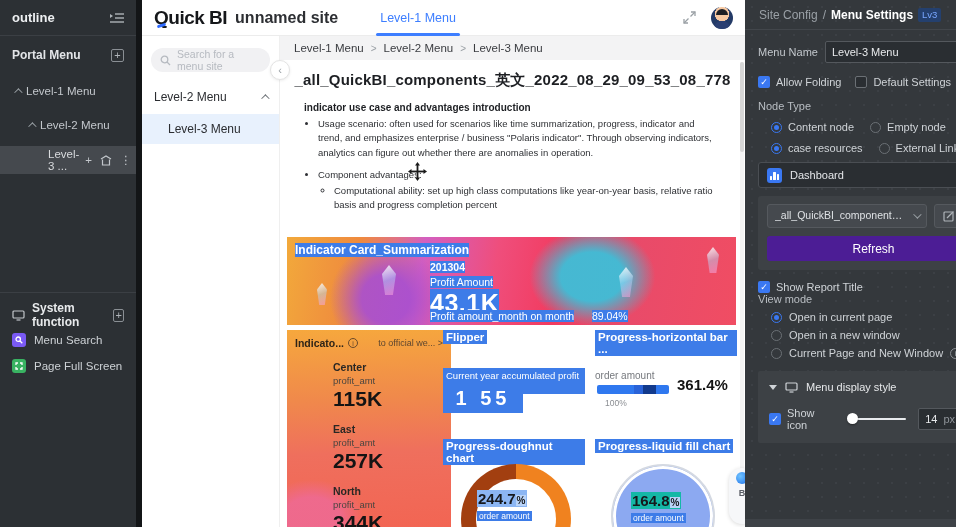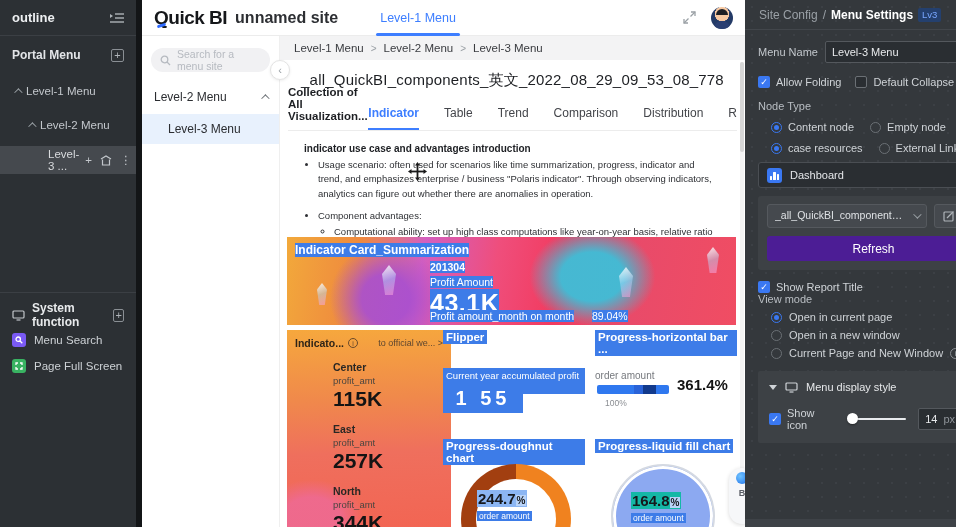--- a/index.html
+++ b/index.html
@@ -43,21 +43,21 @@
 
   .menu-panel { position:absolute; left:0; top:36px; width:138px; height:491px; background:#fff; border-right:1px solid #efefef; }
   .search-box { margin:12px 9px 8px 9px; height:24px; background:#f1f1f3; border-radius:12px; display:flex; align-items:center; gap:6px; padding:0 9px; color:#b6bac0; font-size:10.5px; }
   .mp-group { display:flex; align-items:center; justify-content:space-between; padding:10px 12px; font-size:12px; color:#2b2d31; }
   .mp-item { height:30px; display:flex; align-items:center; padding-left:26px; font-size:12px; color:#2b2d31; background:#e8f1fd; }
   .collapse-btn { position:absolute; left:128px; top:60px; width:20px; height:20px; border-radius:50%; background:#fff; border:1px solid #e4e4e4; color:#9aa0a5; font-size:11px; display:flex; align-items:center; justify-content:center; box-shadow:0 1px 3px rgba(0,0,0,.08); z-index:5; }
 
   .content { position:absolute; left:138px; top:36px; width:465px; height:491px; background:#fff; overflow:hidden; }
   .bc { height:24px; background:#f3f3f4; display:flex; align-items:center; gap:7px; padding:0 14px; font-size:11.5px; color:#3a3c40; }
   .bc .sep { color:#9aa0a5; font-size:10px; }
-  .rep-title { margin-top:11px; text-align:center; font-size:15px; font-weight:normal; color:#1d1f23; letter-spacing:0.2px; }
+  .rep-title { margin-top:11px; text-align:center; font-size:15px; font-weight:bold; color:#1d1f23; letter-spacing:0.2px; }
   .tabrow { margin:13px 8px 0 8px; display:flex; align-items:flex-end; border-bottom:1px solid #ececec; height:28px; }
   .coll-label { font-weight:bold; font-size:11.5px; color:#1d1f23; width:162px; padding-bottom:8px; }
   .tabs { display:flex; gap:25px; font-size:12px; color:#43454a; }
   .tab { padding-bottom:8px; }
   .tab.active { color:#3d7eff; border-bottom:2px solid #3d7eff; font-weight:bold; }
   .intro { padding:10px 24px 0 24px; font-size:9.5px; color:#2e3034; line-height:1.5; }
   .intro h4 { font-size:10px; color:#1d1f23; }
   .intro ul { list-style:disc; padding-left:14px; margin-top:2px; }
   .intro ul ul { list-style:circle; padding-left:16px; }
   .intro li.gap { margin-top:8px; }
@@ -285,31 +285,20 @@
     <div class="bc">
       <span>Level-1 Menu</span>
       <span class="sep">&gt;</span>
       <span>Level-2 Menu</span>
       <span class="sep">&gt;</span>
       <span>Level-3 Menu</span>
     </div>
 
     <div class="rep-title">_all_QuickBI_components_英文_2022_08_29_09_53_08_778</div>
 
-    <div class="tabrow">
-      <span class="coll-label">Collection of All Visualization...</span>
-      <span class="tabs">
-        <span class="tab active">Indicator</span>
-        <span class="tab">Table</span>
-        <span class="tab">Trend</span>
-        <span class="tab">Comparison</span>
-        <span class="tab">Distribution</span>
-        <span class="tab">R</span>
-      </span>
-    </div>
 
     <div class="intro">
       <h4>indicator use case and advantages introduction</h4>
       <ul>
         <li>Usage scenario: often used for scenarios like time summarization, progress, indicator and trend, and emphasizes enterprise / business "Polaris indicator". Through observing indicators, analytics can figure out whether there are anomalies in operation.</li>
         <li class="gap">Component advantages:</li>
         <ul>
             <li>Computational ability: set up high class computations like year-on-year basis, relative ratio basis and progress completion percent</li>
           </ul>
       </ul>
@@ -412,21 +401,21 @@
   <div class="rp-body">
     <div class="row">
       <span class="lbl">Menu Name</span>
       <span class="inp grow">Level-3 Menu</span>
     </div>
 
     <div class="row" style="margin-top:13px; gap:6px;">
       <span class="cb on">✓</span>
       <span>Allow Folding</span>
       <span class="cb off" style="margin-left:8px;"></span>
-      <span>Default Collapse</span>
+      <span>Default Settings</span>
     </div>
 
     <div class="sect">Node Type</div>
     <div class="row indent" style="gap:6px;">
       <span class="radio on"></span>
       <span>Content node</span>
       <span class="radio off" style="margin-left:10px;"></span>
       <span>Empty node</span>
     </div>
 

